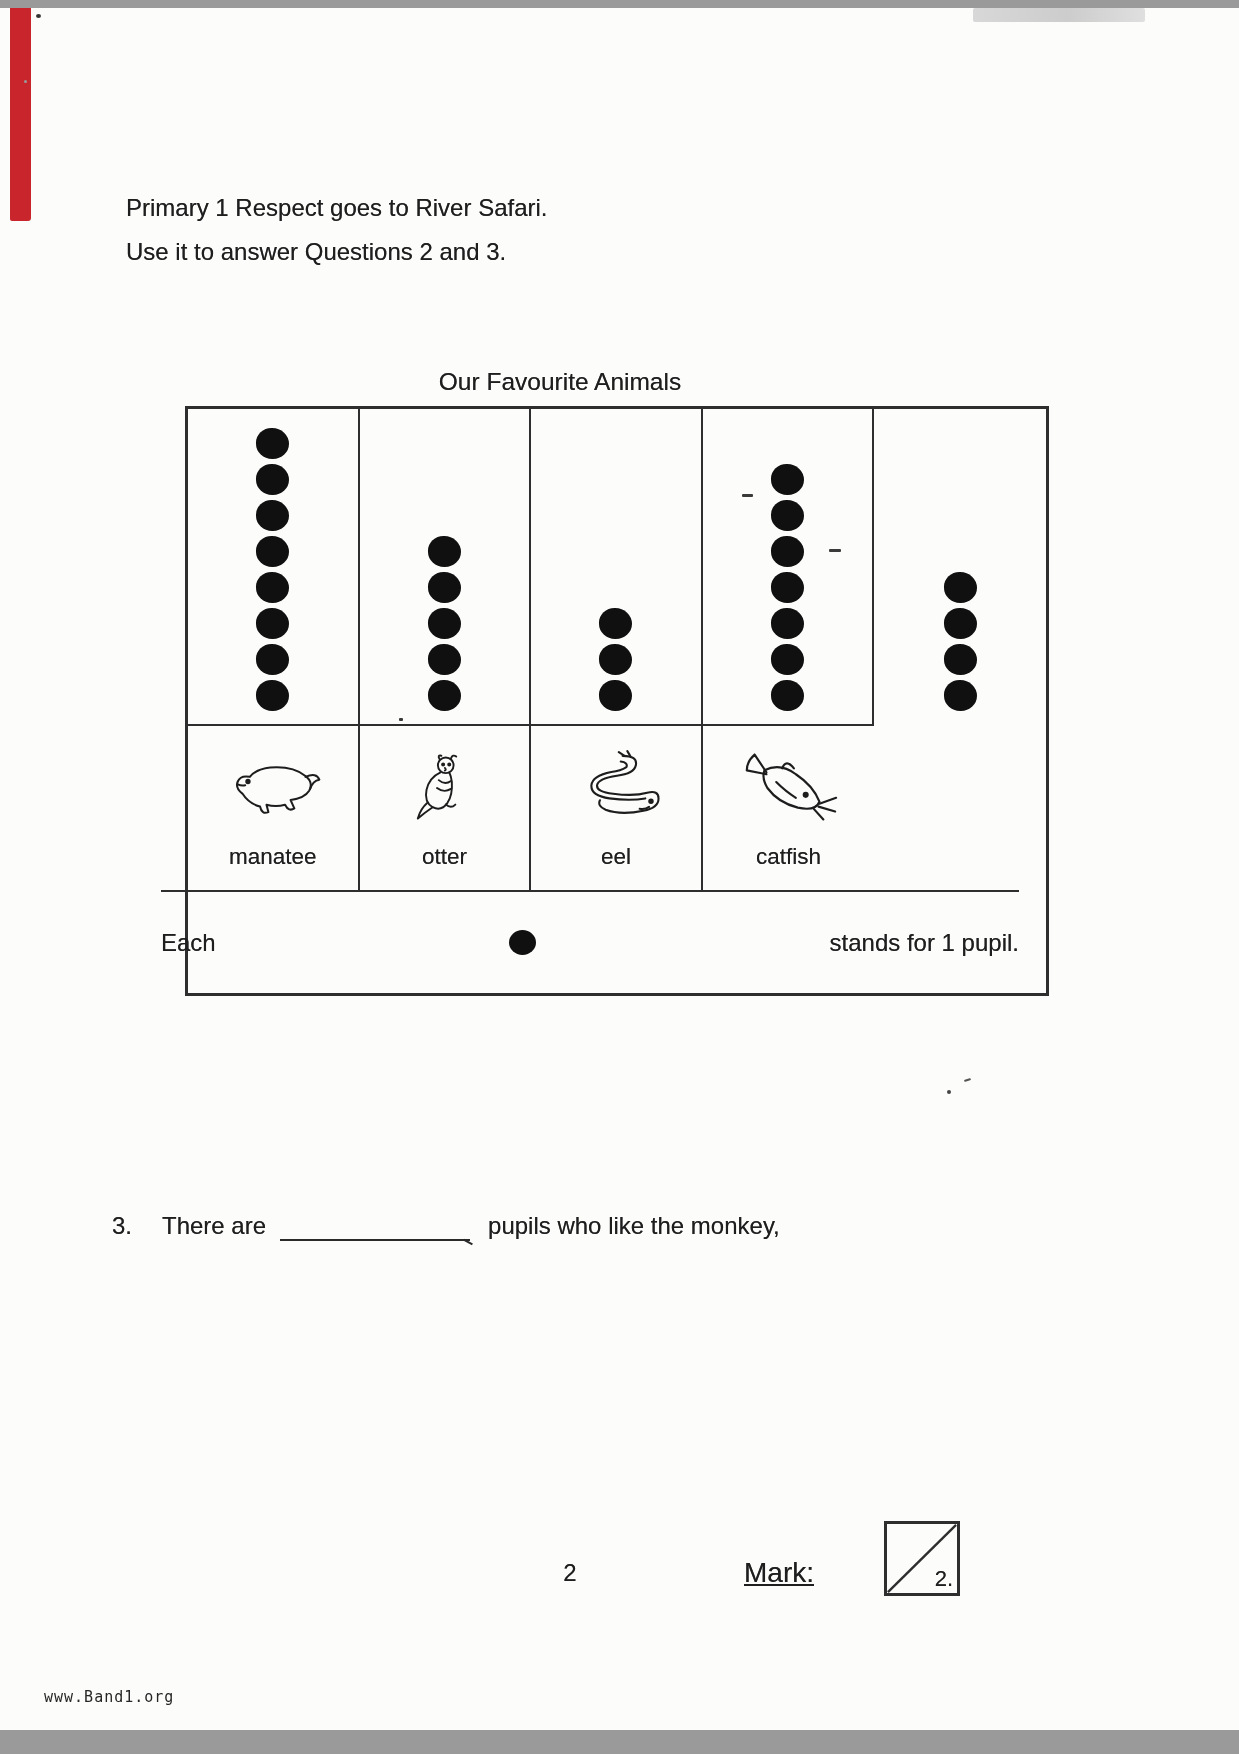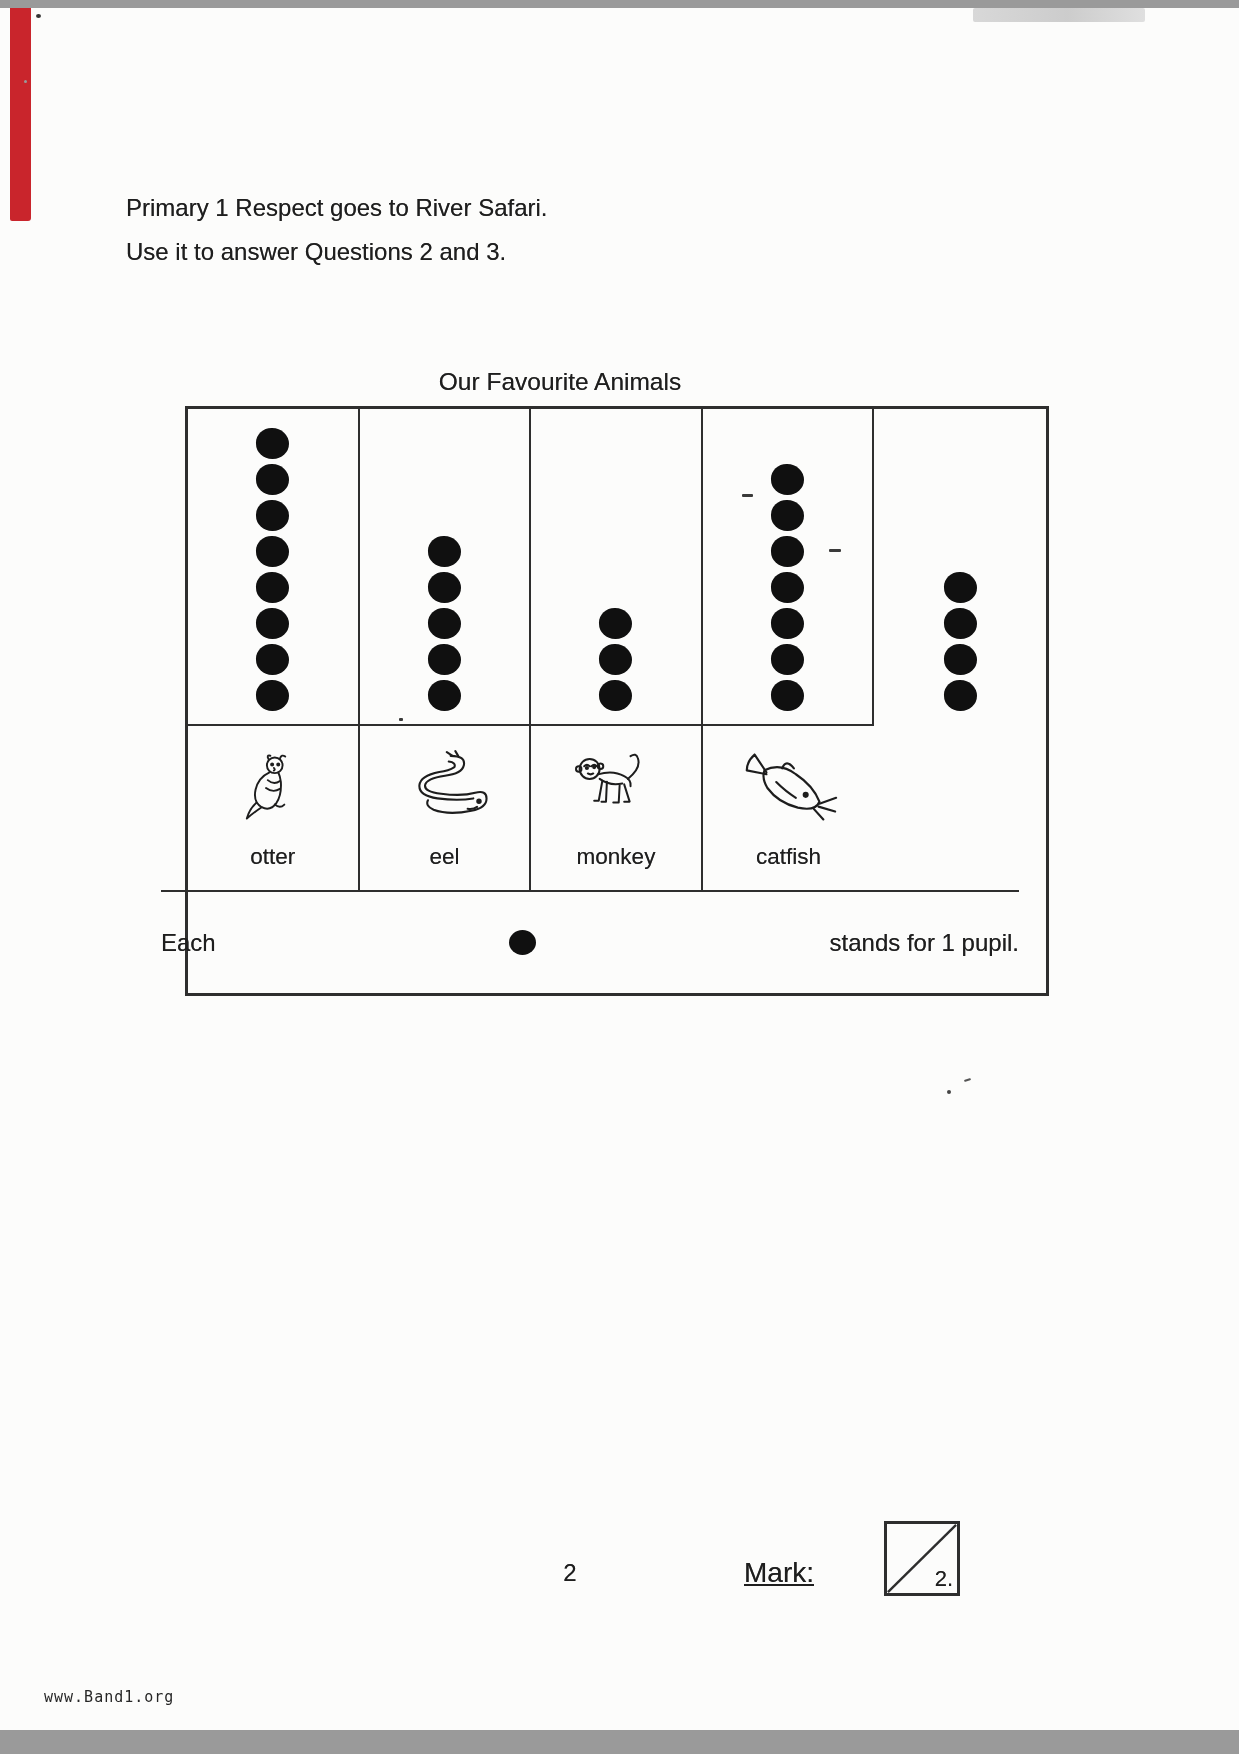--- a/index.html
+++ b/index.html
@@ -137,20 +137,31 @@
         <span class="dot"></span>
       </div>
       <div class="cell dots-cell last">
         <span class="dot"></span>
         <span class="dot"></span>
         <span class="dot"></span>
         <span class="dot"></span>
       </div>
       <div class="cell animal-cell">
         <div class="animal-pic">
+          <svg width="102" height="76" viewBox="0 0 110 80">
+    <path d="M22 46 Q14 40 17 33 Q20 26 30 28 Q36 20 52 18 Q76 16 90 27 Q99 34 94 43 Q89 51 74 53 L78 62 Q72 66 68 58 Q58 61 48 58 L50 66 Q43 69 41 60 Q29 57 22 46 Z"></path>
+    <path d="M90 28 Q102 23 105 31 Q98 32 95 41"></path>
+    <circle cx="28" cy="33" r="1.8" style="fill:#1d1d1d"></circle>
+    <path d="M17 36 Q21 38 25 37"></path>
+  </svg>
+        </div>
+        <div class="animal-label">manatee</div>
+      </div>
+      <div class="cell animal-cell">
+        <div class="animal-pic">
           <svg width="96" height="78" viewBox="0 0 110 80">
     <circle cx="57" cy="14" r="9"></circle>
     <path d="M50 7 Q47 2 52 3"></path>
             <path d="M63 6 Q65 1 69 4"></path>
     <circle cx="54" cy="13" r="1.2" style="fill:#1d1d1d"></circle>
             <circle cx="61" cy="13" r="1.2" style="fill:#1d1d1d"></circle>
     <path d="M56 17 Q58 19 56 20"></path>
     <path d="M51 22 Q38 28 35 42 Q32 56 42 62 Q52 67 59 57 Q65 48 64 33 Q63 26 61 22"></path>
     <path d="M49 31 Q56 37 63 32"></path>
     <path d="M47 40 Q55 46 63 41"></path>
@@ -165,39 +176,20 @@
           <svg width="104" height="76" viewBox="0 0 110 80">
     <path d="M62 6 Q78 6 76 16 Q74 25 56 27 Q36 30 35 37 Q34 44 52 46 Q74 49 88 45 Q100 42 100 51 Q100 61 84 64 Q60 69 44 63 Q35 59 38 53"></path>
     <path d="M60 12 Q68 13 66 18 Q60 22 50 23 Q30 27 29 37 Q28 48 48 51 Q70 54 86 51"></path>
     <circle cx="92" cy="54" r="1.8" style="fill:#1d1d1d"></circle>
     <path d="M64 6 L58 2 M70 6 L67 1"></path>
     <path d="M90 60 Q86 63 80 62"></path>
   </svg>
         </div>
         <div class="animal-label">eel</div>
       </div>
-      <div class="cell animal-cell">
-        <div class="animal-pic">
-          <svg width="100" height="78" viewBox="0 0 110 80">
-    <circle cx="26" cy="19" r="11"></circle>
-    <circle cx="14" cy="19" r="3"></circle>
-            <circle cx="38" cy="16" r="3"></circle>
-    <path d="M20 16 Q23 13 26 16 M28 16 Q31 13 34 16"></path>
-    <circle cx="23" cy="18" r="1.2" style="fill:#1d1d1d"></circle>
-            <circle cx="31" cy="17" r="1.2" style="fill:#1d1d1d"></circle>
-    <path d="M24 24 Q27 26 30 24"></path>
-    <path d="M35 25 Q52 20 64 27 Q72 31 71 38"></path>
-    <path d="M68 30 Q83 18 79 7 Q77 1 71 5"></path>
-    <path d="M37 30 Q48 38 62 35"></path>
-    <path d="M40 32 L36 54 L31 54 M45 33 L44 55 L39 55"></path>
-    <path d="M64 36 L70 55 L64 55 M59 37 L58 56 L52 56"></path>
-  </svg>
-        </div>
-        <div class="animal-label">monkey</div>
-      </div>
       <div class="cell animal-cell last">
         <div class="animal-pic">
           <svg width="108" height="80" viewBox="0 0 110 80">
     <path d="M20 6 L32 24 M12 22 L32 26 M20 6 Q12 13 12 22"></path>
     <path d="M30 22 Q46 14 62 26 Q80 38 86 54 Q82 64 64 60 Q44 55 33 40 Q27 30 30 22 Z"></path>
     <path d="M48 20 Q52 10 60 20"></path>
     <circle cx="72" cy="47" r="2" style="fill:#1d1d1d"></circle>
     <path d="M86 56 L103 50 M85 59 L102 64 M80 61 L90 72"></path>
     <path d="M42 34 Q52 44 62 50"></path>
   </svg>
@@ -205,20 +197,23 @@
         <div class="animal-label">catfish</div>
       </div>
       <div class="cell legend-cell ink">
       <span>Each</span>
       <span class="legend-dot"></span>
       <span>stands for 1 pupil.</span>
     </div>
   </div>
 
 
+  <div class="question q3 ink">
+    <span class="qnum">3.</span><span>There are</span><span class="blank"></span><span>pupils who like the monkey,</span>
+  </div>
 
   <div class="page-number ink">2</div>
 
   <div class="mark-label ink">Mark:</div>
   <div class="mark-box">
     <svg viewBox="0 0 76 75" preserveAspectRatio="none">
       <line x1="1" y1="74" x2="75" y2="1" stroke="#2e2e2e" stroke-width="2.6"></line>
     </svg>
     <span class="mark-value ink">2.</span>
   </div>

